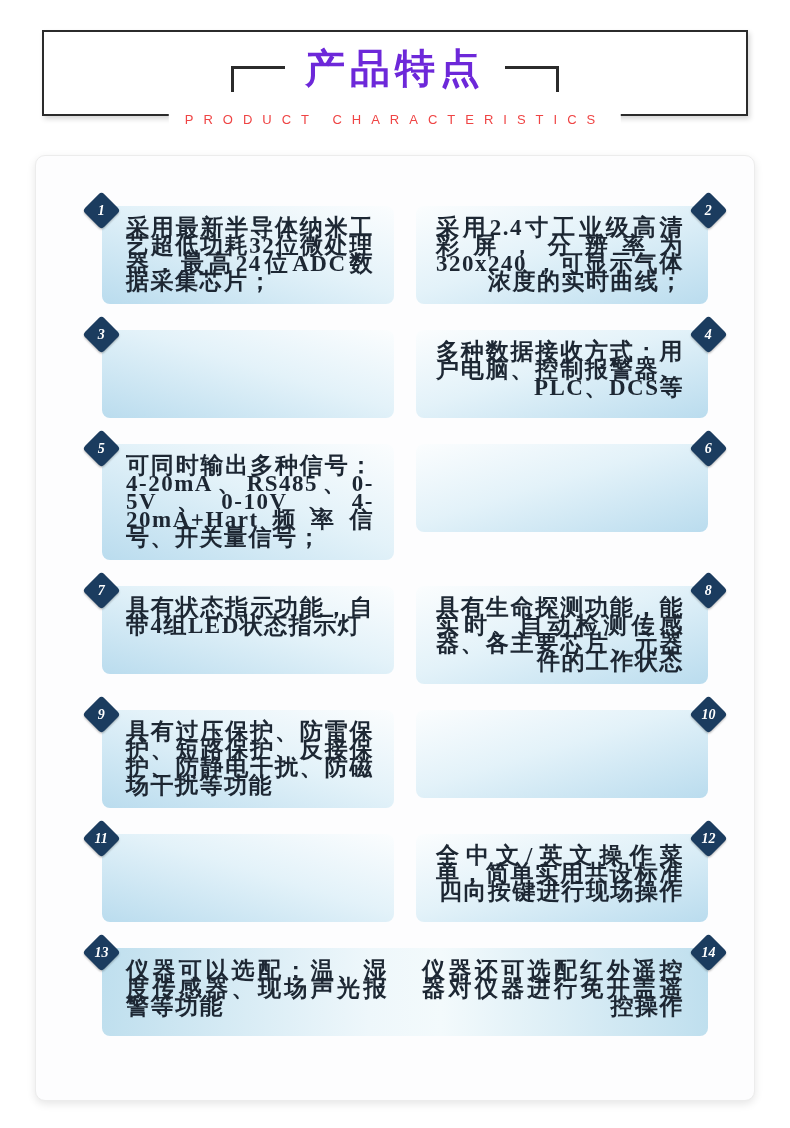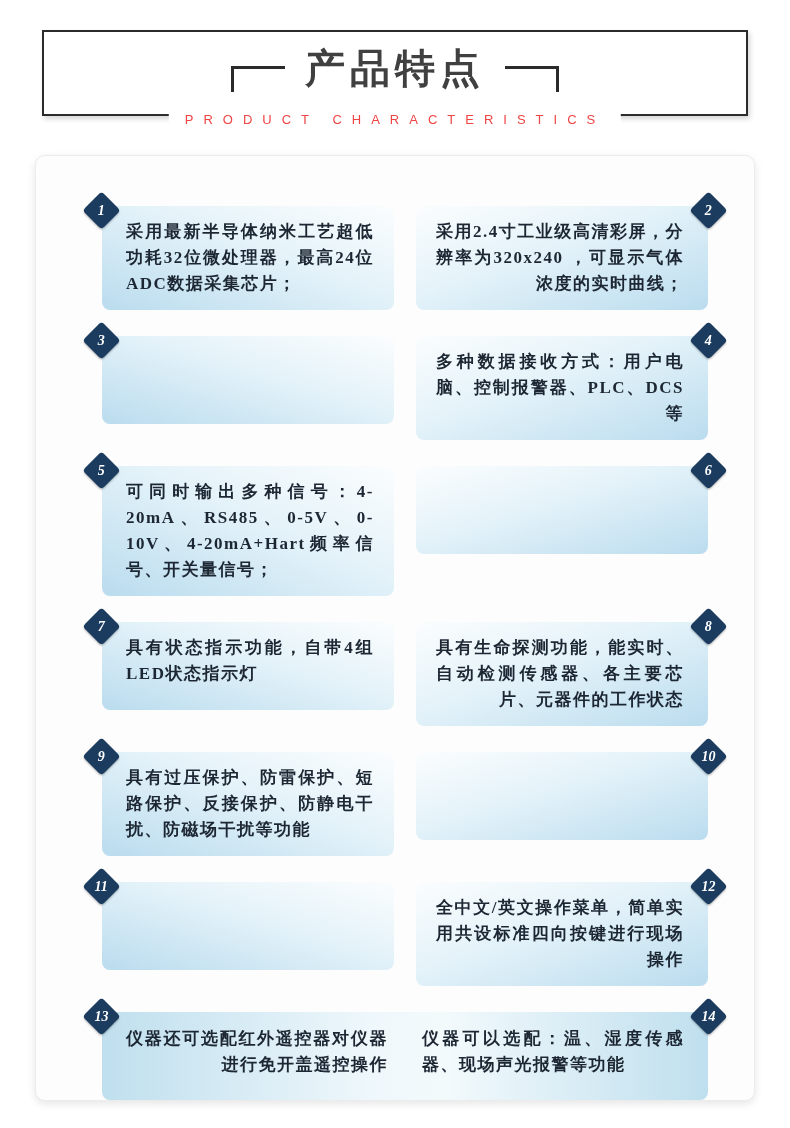--- a/index.html
+++ b/index.html
@@ -21,21 +21,21 @@
   .title-row {
     display:flex; align-items:flex-start; justify-content:center;
     height:100%; padding-top:12px;
   }
   .bracket {
     width:54px; height:26px; margin-top:22px;
   }
   .bracket-left  { border-top:3px solid #2b2b2b; border-left:3px solid #2b2b2b; margin-right:20px; }
   .bracket-right { border-top:3px solid #2b2b2b; border-right:3px solid #2b2b2b; margin-left:20px; }
   .title {
-    font-size:40px; line-height:48px; font-weight:900; color:#404040;
+    font-size:40px; line-height:48px; font-weight:900; color:#6d28d9;
     letter-spacing:5px; font-family:"Liberation Sans","DejaVu Sans",sans-serif;
     white-space:nowrap;
   }
   .subtitle {
     position:absolute; left:50%; bottom:-13px; transform:translateX(-50%);
     background:#ffffff; padding:0 16px; white-space:nowrap;
     font-size:13px; letter-spacing:10px; color:#ef4444; font-weight:500;
   }
 
   
@@ -57,21 +57,21 @@
   .card.left  { background:linear-gradient(to top right, #badcee 0%, #e3f2f9 55%, #fbfdfe 100%); }
   .card.right { background:linear-gradient(to top left,  #badcee 0%, #e3f2f9 55%, #fbfdfe 100%); padding:13px 24px 13px 20px; }
   .card.merged {
     background:linear-gradient(to right, #bfdfee 0%, #eef7fb 44%, #f3fafc 56%, #bfdfee 100%);
     display:flex; gap:34px; padding:14px 24px;
   }
   .card.merged .half { flex:1; }
 
   .text {
     font-family:"Liberation Serif","DejaVu Serif",serif;
-    font-weight:bold; font-size:17px; line-height:26px;
+    font-weight:bold; font-size:23px; line-height:18px;
     color:#1d2733; letter-spacing:1.5px;
     text-align:justify;
   }
   .card.left .text, .card.merged .half.l .text { text-align-last:left; }
   .card.right .text, .card.merged .half.r .text { text-align:justify; text-align-last:right; }
 
   
   .badge {
     position:absolute; width:27px; height:27px;
     background:#1b3c5f; border-radius:4px;
@@ -183,23 +183,23 @@
         </div>
       </div>
       <div class="feature-row">
         <div class="card merged">
           <span class="badge pos-left">
             <span class="num">13</span>
           </span>
           <span class="badge pos-right">
             <span class="num">14</span>
           </span>
+          <div class="half l">
+            <p class="text">仪器可以选配：温、湿度传感器、现场声光报警等功能</p>
+          </div>
           <div class="half r">
             <p class="text">仪器还可选配红外遥控器对仪器进行免开盖遥控操作</p>
           </div>
-          <div class="half l">
-            <p class="text">仪器可以选配：温、湿度传感器、现场声光报警等功能</p>
-          </div>
         </div>
       </div>
     </div>
 
 </div>
 
 </body></html>

